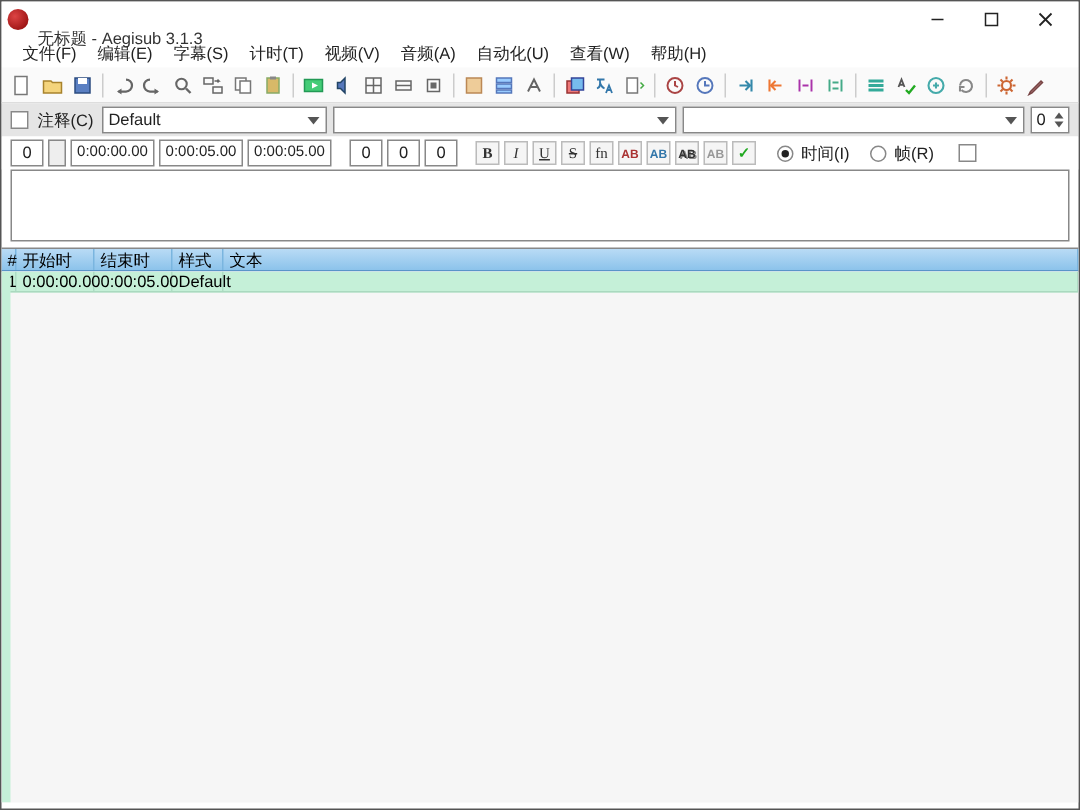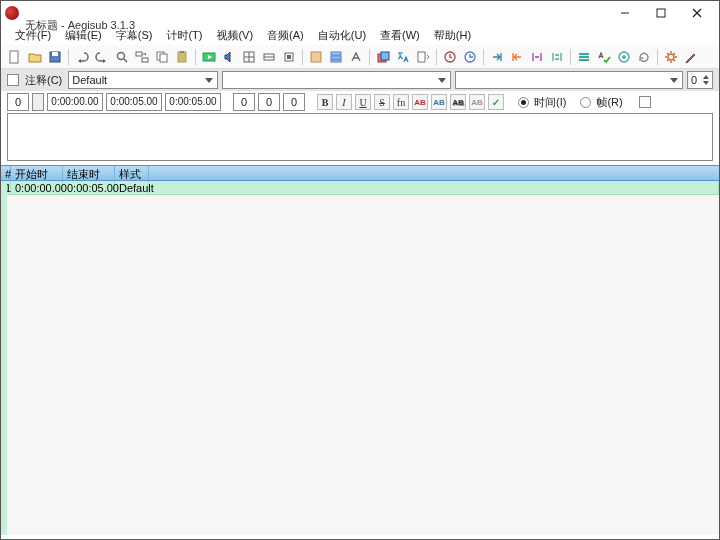--- a/index.html
+++ b/index.html
@@ -336,20 +336,21 @@
   <div class="chk"></div>
 </div>
 
 <div class="textarea"></div>
 
 <div class="gridhdr">
   <div class="col c-num">#</div>
   <div class="col c-start">开始时间</div>
   <div class="col c-end">结束时间</div>
   <div class="col c-style">样式</div>
+  <div class="col c-text">文本</div>
 </div>
 
 <div class="gridarea">
   <div class="gridrow">
     <div class="col c-num">1</div>
     <div class="col c-start">0:00:00.00</div>
     <div class="col c-end">0:00:05.00</div>
     <div class="col c-style">Default</div>
     <div class="col c-text"></div>
   </div>

